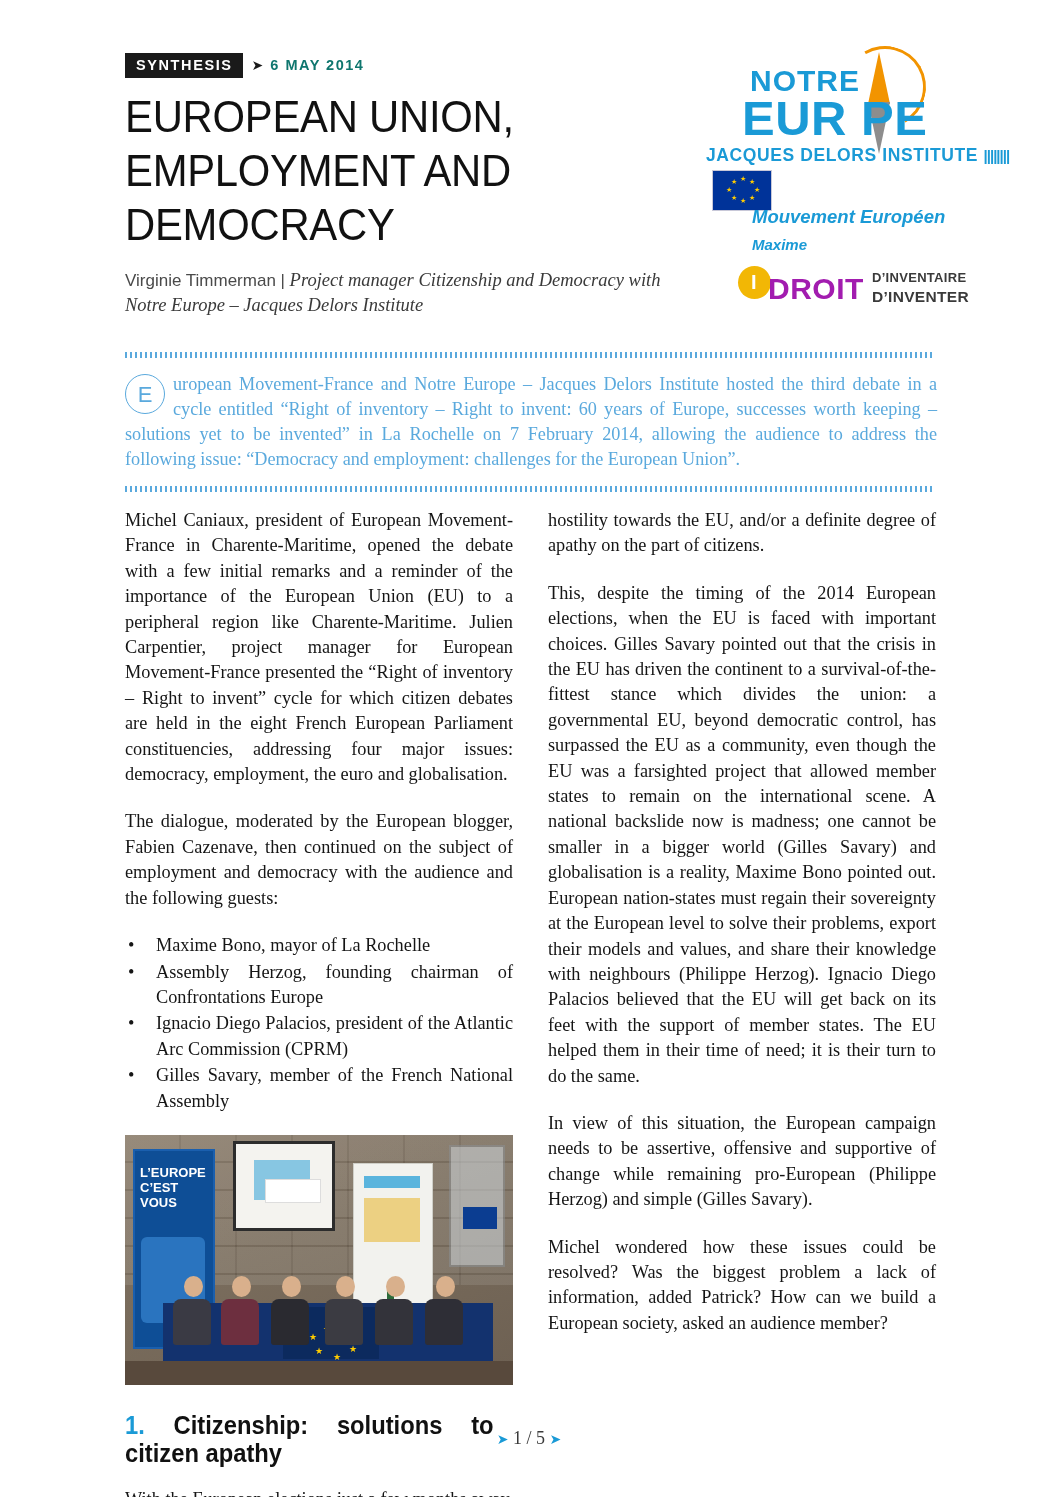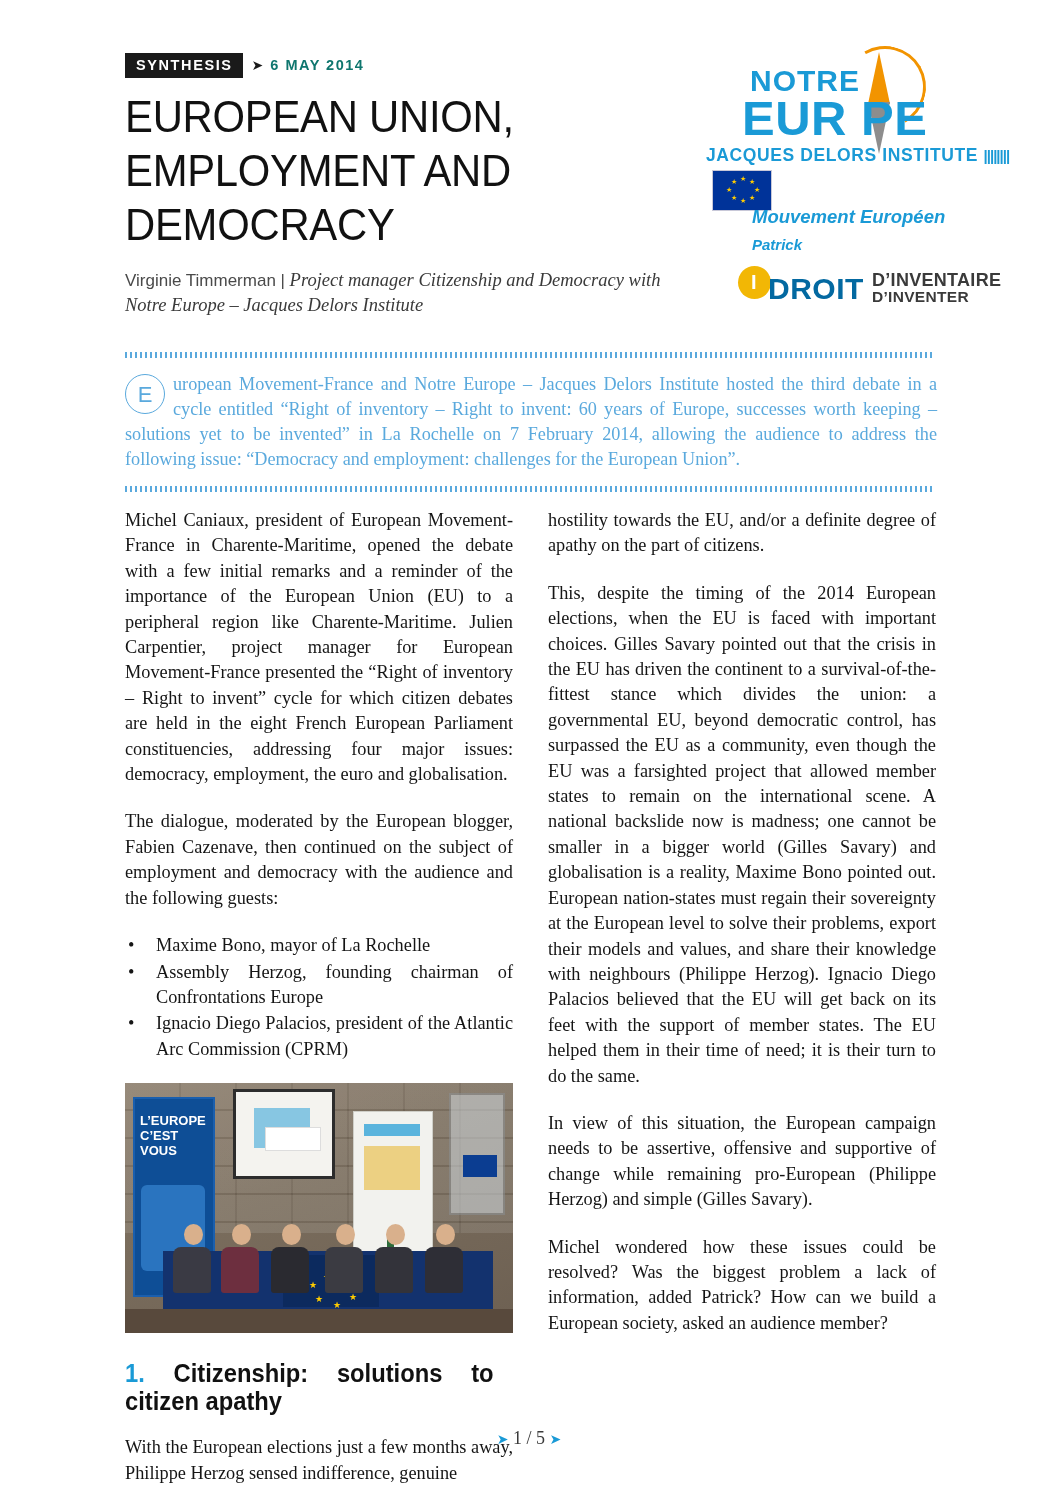--- a/index.html
+++ b/index.html
@@ -125,25 +125,25 @@
     position:absolute;left:32px;top:0px;width:33px;height:33px;border-radius:50%;
     background:#f2b705;
   }
   .logo-droit .dot span{
     position:absolute;left:13px;top:5px;color:#ffffff;
     font-family:"Liberation Sans", sans-serif;font-weight:bold;font-size:20px;
   }
   .logo-droit .droit{
     position:absolute;left:62px;top:6px;
     font-family:"Liberation Sans", sans-serif;font-weight:bold;font-size:30px;
-    color:#0369a1;letter-spacing:0.5px;
+    color:#a21caf;letter-spacing:0.5px;
   }
   .logo-droit .inv1{
     position:absolute;left:166px;top:4px;
-    font-family:"Liberation Sans", sans-serif;font-weight:bold;font-size:18px;
+    font-family:"Liberation Sans", sans-serif;font-weight:bold;font-size:13px;
     color:#3a3a3a;letter-spacing:0.3px;
   }
   .logo-droit .inv2{
     position:absolute;left:166px;top:22px;
     font-family:"Liberation Sans", sans-serif;font-weight:bold;font-size:15.5px;
     color:#3a3a3a;letter-spacing:0.3px;
   }
 
   
   .rule{
@@ -296,21 +296,21 @@
           <span class="st" style="left:36px;top:8px;">★</span>
           <span class="st" style="left:41px;top:16px;">★</span>
           <span class="st" style="left:36px;top:24px;">★</span>
           <span class="st" style="left:27px;top:27px;">★</span>
           <span class="st" style="left:18px;top:24px;">★</span>
           <span class="st" style="left:13px;top:16px;">★</span>
           <span class="st" style="left:18px;top:8px;">★</span>
         </div>
       </div>
       <div class="me-line1">Mouvement Européen</div>
-      <div class="me-line2">Patrick</div>
+      <div class="me-line2">Maxime</div>
     </div>
 
     <div class="logo-droit">
       <div class="dot">
           <span>I</span>
         </div>
       <div class="droit">DROIT</div>
       <div class="inv1">D’INVENTAIRE</div>
       <div class="inv2">D’INVENTER</div>
     </div>
@@ -324,20 +324,21 @@
 
   <div class="cols">
 
     <div class="col left">
       <p>Michel Caniaux, president of European Movement-France in Charente-Maritime, opened the debate with a few initial remarks and a reminder of the importance of the European Union (EU) to a peripheral region like Charente-Maritime. Julien Carpentier, project manager for European Movement-France presented the “Right of inventory – Right to invent” cycle for which citizen debates are held in the eight French European Parliament constituencies, addressing four major issues: democracy, employment, the euro and globalisation.</p>
       <p>The dialogue, moderated by the European blogger, Fabien Cazenave, then continued on the subject of employment and democracy with the audience and the following guests:</p>
       <ul class="guests">
         <li>Maxime Bono, mayor of La Rochelle</li>
         <li>Assembly Herzog, founding chairman of Confrontations Europe</li>
         <li>Ignacio Diego Palacios, president of the Atlantic Arc Commission (CPRM)</li>
+        <li>Gilles Savary, member of the French National Assembly</li>
       </ul>
 
       <div class="photo">
         <div class="ph-wall"></div>
         <div class="ph-stone"></div>
         <div class="ph-banner">
           <div class="bt">L’EUROPE<br>C’EST<br>VOUS</div>
           <div class="bmap"></div>
         </div>
         <div class="ph-screen">

